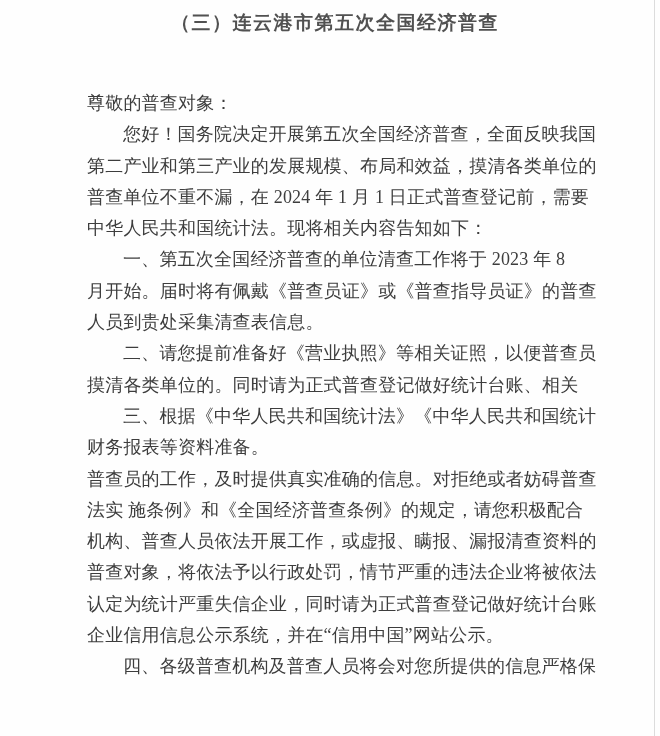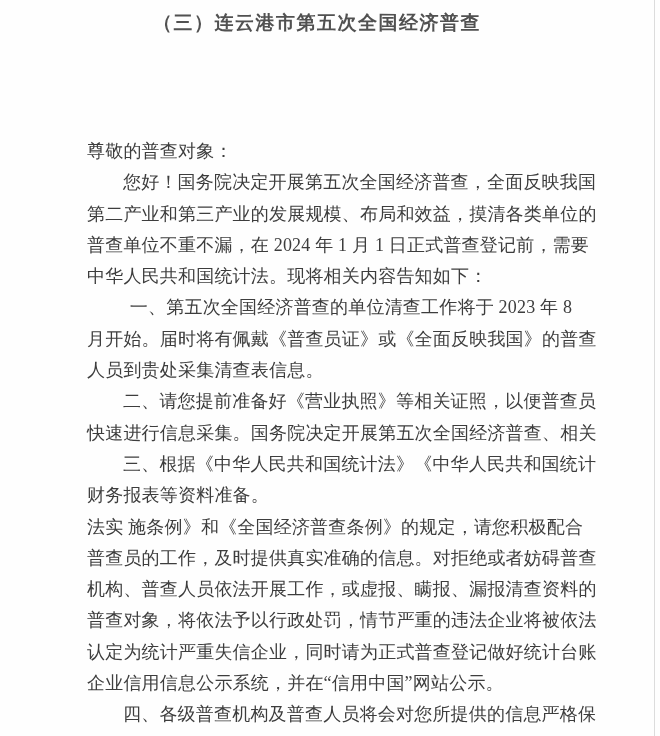--- a/index.html
+++ b/index.html
@@ -19,72 +19,71 @@
     position: absolute;
     top: 0;
     bottom: 0;
     left: 654px;
     width: 1px;
     background: #dcdcdc;
   }
   .doc-title {
     position: absolute;
     top: 5px;
-    left: 52px;
+    left: 70px;
     width: 530px;
     text-align: center;
     font-family: "Liberation Sans", "DejaVu Sans", sans-serif;
     font-weight: bold;
     color: #515151;
     font-size: 19px;
     line-height: 35px;
     letter-spacing: 1.5px;
   }
   .body-col {
     position: absolute;
     top: 88px;
     left: 87px;
     width: 492px;
     color: #3d3d3d;
-    margin-top: 48px;
   }
   .line {
     height: 31.3px;
     line-height: 31.3px;
     font-size: 18px;
     letter-spacing: 0.2px;
     white-space: nowrap;
   }
-  .line.indent { text-indent: 2em; text-align: center; }
+  .line.indent { text-indent: 2em; }
 </style>
 </head>
 <body>
 
 <div class="page">
 
   <div class="doc-title">
     <div>（三）连云港市第五次全国经济普查</div>
   </div>
 
   <div class="body-col">
     <div class="line">尊敬的普查对象：</div>
     <div>
         <div class="line indent">您好！国务院决定开展第五次全国经济普查，全面反映我国</div>
         <div class="line">第二产业和第三产业的发展规模、布局和效益，摸清各类单位的</div>
         <div class="line">普查单位不重不漏，在 2024 年 1 月 1 日正式普查登记前，需要</div>
         <div class="line">中华人民共和国统计法。现将相关内容告知如下：</div>
         <div class="line indent">一、第五次全国经济普查的单位清查工作将于 2023 年 8</div>
-        <div class="line">月开始。届时将有佩戴《普查员证》或《全面反映我国》的普查</div>
+        <div class="line">月开始。届时将有佩戴《普查员证》或《普查指导员证》的普查</div>
         <div class="line">人员到贵处采集清查表信息。</div>
         <div class="line indent">二、请您提前准备好《营业执照》等相关证照，以便普查员</div>
-        <div class="line">快速进行信息采集。国务院决定开展第五次全国经济普查、相关</div>
+        <div class="line">摸清各类单位的。同时请为正式普查登记做好统计台账、相关</div>
         <div class="line indent">三、根据《中华人民共和国统计法》《中华人民共和国统计</div>
         <div class="line">财务报表等资料准备。</div>
+        <div class="line">普查员的工作，及时提供真实准确的信息。对拒绝或者妨碍普查</div>
         <div class="line">法实 施条例》和《全国经济普查条例》的规定，请您积极配合</div>
-        <div class="line">普查员的工作，及时提供真实准确的信息。对拒绝或者妨碍普查</div>
         <div class="line">机构、普查人员依法开展工作，或虚报、瞒报、漏报清查资料的</div>
         <div class="line">普查对象，将依法予以行政处罚，情节严重的违法企业将被依法</div>
         <div class="line">认定为统计严重失信企业，同时请为正式普查登记做好统计台账</div>
         <div class="line">企业信用信息公示系统，并在“信用中国”网站公示。</div>
         <div class="line indent">四、各级普查机构及普查人员将会对您所提供的信息严格保</div>
       </div>
   </div>
 
   <div class="page-edge"></div>
 </div>

